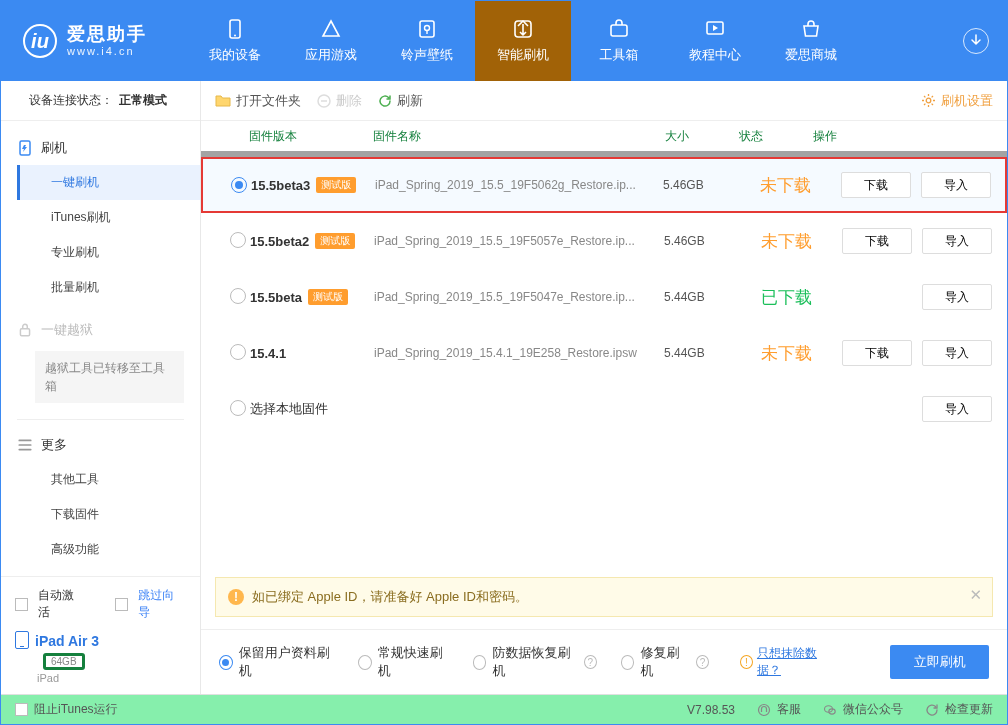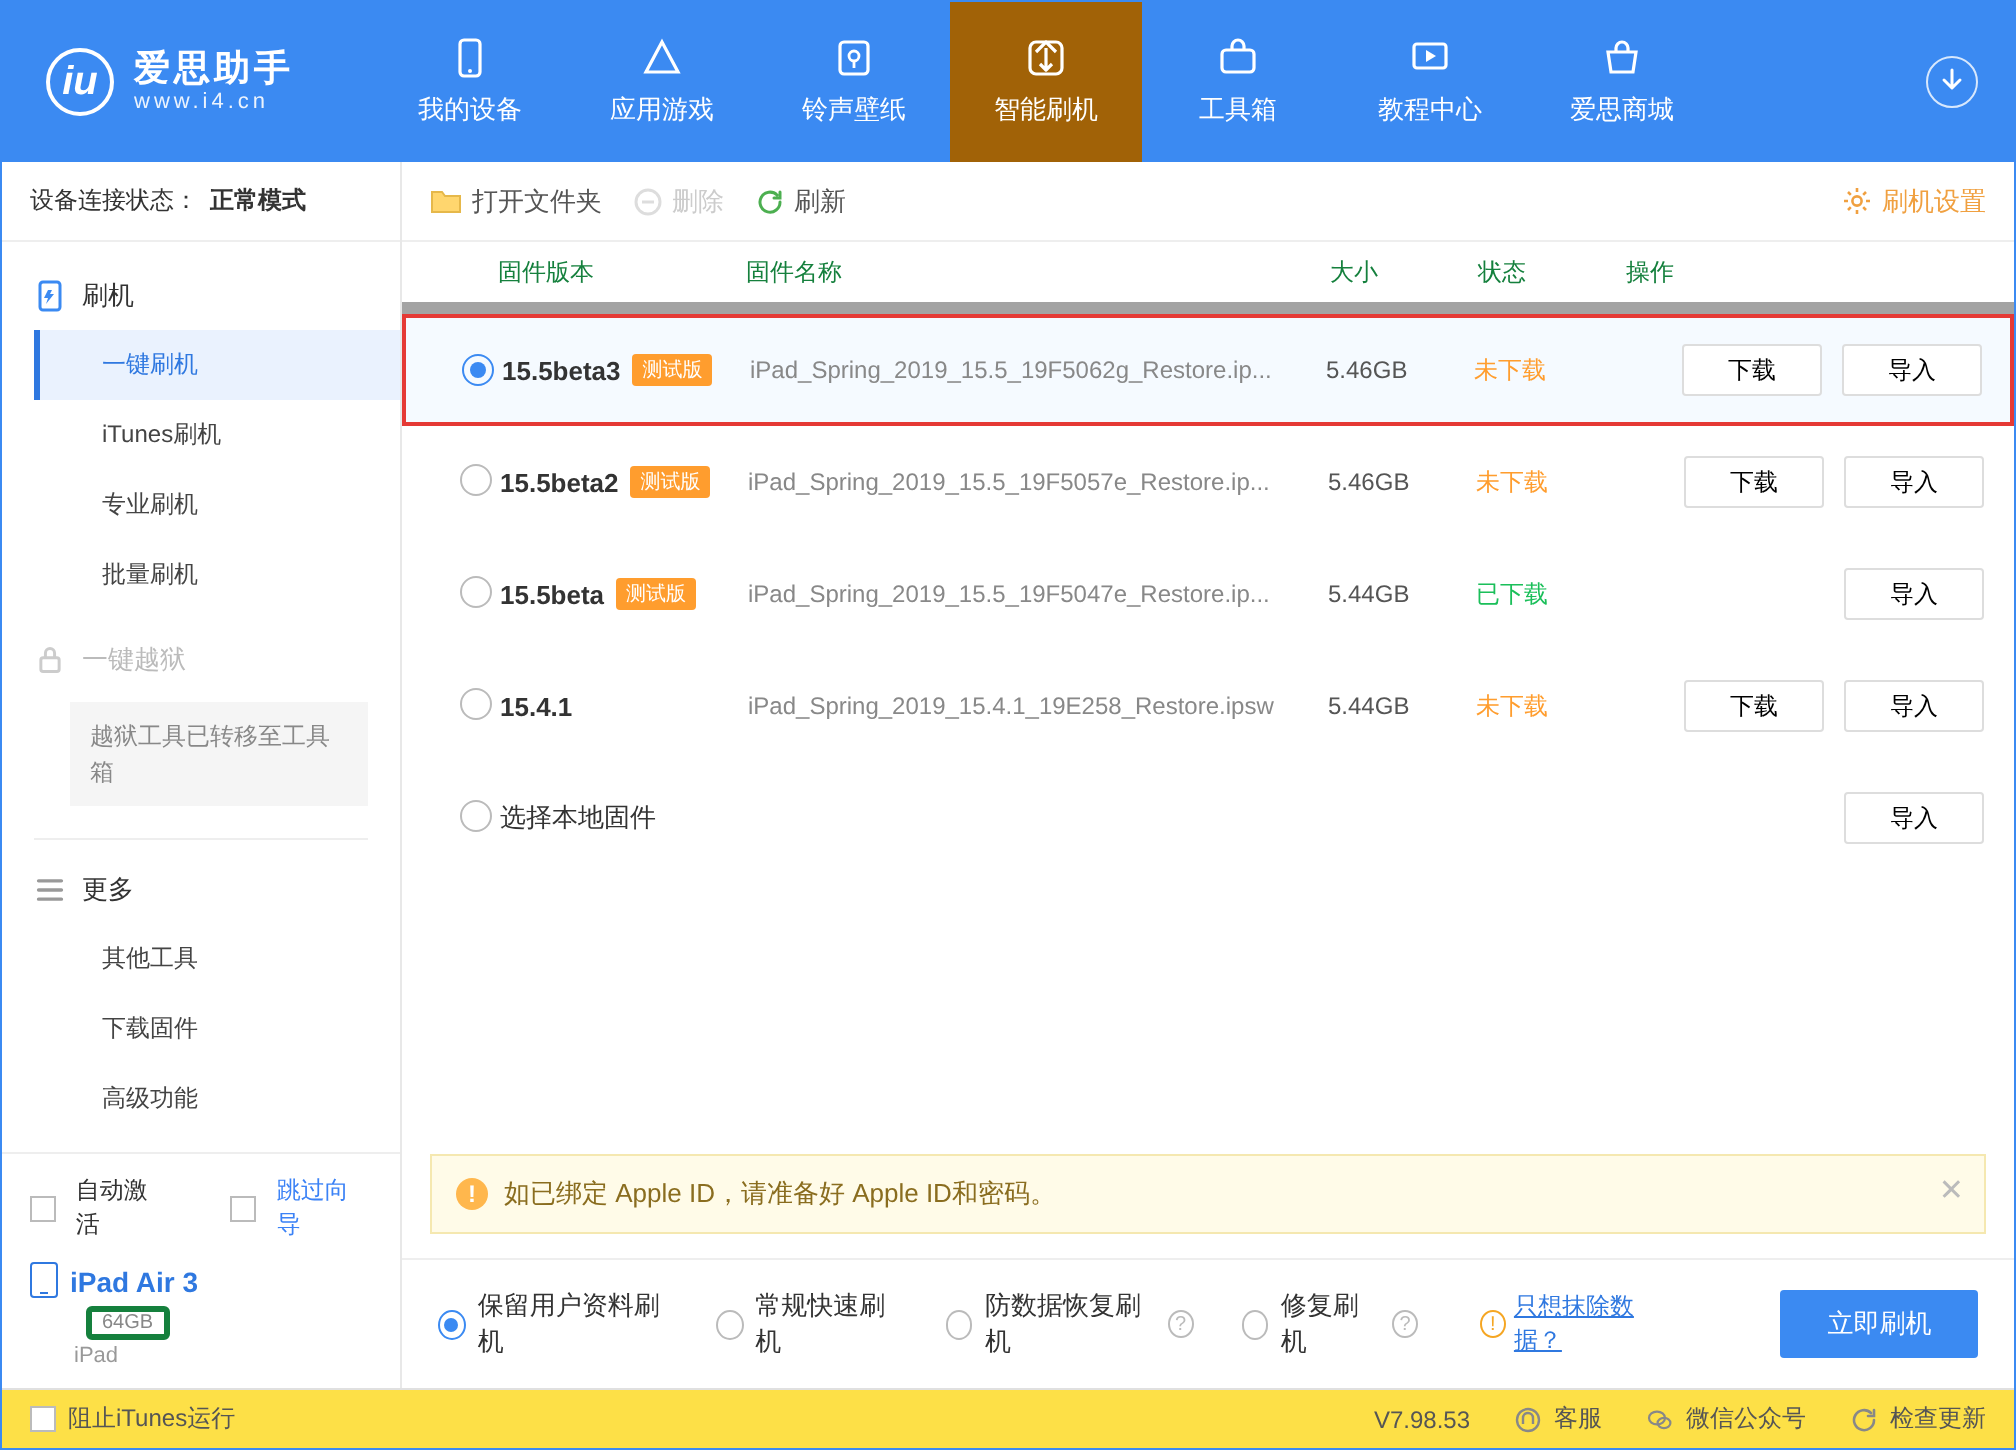--- a/index.html
+++ b/index.html
@@ -16,21 +16,21 @@
 .nav-item { width: 96px; display: flex; flex-direction: column; align-items: center; justify-content: center; gap: 6px; cursor: pointer; font-size: 13px; }
 .nav-item.active { background: #a16207; }
 .nav-icon { width: 22px; height: 22px; display: flex; align-items: center; justify-content: center; }
 .header-right { position: absolute; right: 18px; top: 50%; transform: translateY(-50%); width: 26px; height: 26px; border: 1.5px solid rgba(255,255,255,.8); border-radius: 50%; display: flex; align-items: center; justify-content: center; cursor: pointer; }
 .win-ctl { position: absolute; top: 4px; right: 8px; display: flex; gap: 10px; color: #fff; font-size: 11px; }
 .win-ctl span { cursor: pointer; opacity: .95; }
 
 
 .body { display: flex; height: calc(100% - 80px - 30px); }
 .sidebar { width: 200px; border-right: 1px solid #e8e8e8; display: flex; flex-direction: column; background: #fff; }
-.conn-bar { height: 40px; display: flex; align-items: center; padding: 0 14px; gap: 6px; font-size: 12px; border-bottom: 1px solid #eee; }
+.conn-bar { height: 40px; display: flex; align-items: center; padding: 0 28px; gap: 6px; font-size: 12px; border-bottom: 1px solid #eee; }
 .conn-bar b { font-weight: 600; }
 
 .side-nav { flex: 1; overflow: auto; padding-top: 10px; }
 .side-group { padding: 0 0 8px 0; }
 .side-head { display: flex; align-items: center; gap: 8px; padding: 8px 16px; font-size: 13px; color: #333; }
 .side-head svg, .side-head .ico { width: 16px; height: 16px; display: inline-flex; align-items: center; justify-content: center; }
 .side-head.locked { color: #bbb; }
 .side-list { padding-left: 16px; }
 .side-item { padding: 9px 0 9px 34px; font-size: 12px; color: #444; cursor: pointer; position: relative; }
 .side-item.active { background: #eaf2fe; color: #2f78e0; }
@@ -67,42 +67,42 @@
 .fw-row { display: flex; align-items: center; height: 56px; padding: 0 14px 0 28px; border: 1px solid transparent; margin: 0; }
 .fw-row.selected { background: #f5faff; }
 .fw-row.highlighted { border: 2px solid #e53935; }
 .fw-row .radio { width: 16px; height: 16px; border: 1.5px solid #3b8af2; border-radius: 50%; display: inline-flex; align-items: center; justify-content: center; margin-right: 4px; }
 .fw-row .radio.empty { border-color: #bbb; }
 .fw-row .radio.on::after { content: ""; width: 8px; height: 8px; background: #3b8af2; border-radius: 50%; }
 .ver-cell { width: 124px; display: flex; align-items: center; gap: 6px; font-size: 13px; font-weight: 600; }
 .beta-tag { background: #ff9d2e; color: #fff; font-size: 10px; padding: 1px 5px; border-radius: 2px; font-weight: normal; }
 .name-cell { flex: 1; color: #888; font-size: 12px; white-space: nowrap; overflow: hidden; text-overflow: ellipsis; padding-right: 20px; }
 .size-cell { width: 74px; color: #555; }
-.stat-cell { width: 74px; font-size: 12px; }
+.stat-cell { width: 74px; font-size: 17px; text-align: right; }
 .stat-cell.orange { color: #ff9d2e; }
 .stat-cell.green { color: #1bbf5a; }
 .act-cell { width: 180px; display: flex; gap: 10px; justify-content: flex-end; }
 .btn { min-width: 70px; height: 26px; border: 1px solid #ddd; background: #fff; font-size: 12px; cursor: pointer; border-radius: 2px; }
 
 .warn-bar { margin: 0 14px; padding: 10px 12px; background: #fffbe8; border: 1px solid #f5e8b0; color: #8a6d1f; display: flex; align-items: center; gap: 8px; position: relative; font-size: 13px; }
 .warn-bar .close { position: absolute; right: 10px; top: 8px; cursor: pointer; color: #bbb; font-size: 15px; }
 .warn-ico { width: 16px; height: 16px; background: #ffb74d; border-radius: 50%; color: #fff; display: flex; align-items: center; justify-content: center; font-size: 12px; font-weight: bold; }
 
 .flash-bar { display: flex; align-items: center; gap: 28px; padding: 14px 18px; border-top: 1px solid #eee; margin-top: 12px; }
 .flash-bar label { display: flex; align-items: center; gap: 6px; font-size: 13px; cursor: pointer; }
 .flash-bar .rd { width: 15px; height: 15px; border: 1.5px solid #3b8af2; border-radius: 50%; display: inline-flex; align-items: center; justify-content: center; }
 .flash-bar .rd.off { border-color: #bbb; }
 .flash-bar .rd.on::after { content: ""; width: 7px; height: 7px; border-radius: 50%; background: #3b8af2; }
 .qmark { width: 14px; height: 14px; border: 1px solid #bbb; border-radius: 50%; color: #bbb; font-size: 10px; display: inline-flex; align-items: center; justify-content: center; margin-left: 3px; }
 .link { color: #2f78e0; text-decoration: underline; cursor: pointer; }
 .flash-bar .spacer { flex: 1; }
 .primary-btn { background: #3b8af2; color: #fff; border: none; height: 34px; width: 106px; font-size: 13px; cursor: pointer; border-radius: 2px; }
 
 
-.statusbar { position: absolute; left: 0; right: 0; bottom: 0; height: 30px; border-top: 1px solid #e0e0e0; background: #fde047; display: flex; align-items: center; padding: 0 14px; gap: 22px; font-size: 12px; color: #555; }
+.statusbar { position: absolute; left: 0; right: 0; bottom: 0; height: 30px; border-top: 1px solid #e0e0e0; background: #86efac; display: flex; align-items: center; padding: 0 14px; gap: 22px; font-size: 12px; color: #555; }
 .statusbar .spacer { flex: 1; }
 .sb-item { display: flex; align-items: center; gap: 6px; }
 
 svg { display: block; }
 </style>
 </head>
 <body>
 
 <div class="win-ctl">
   <span>⚙</span>

